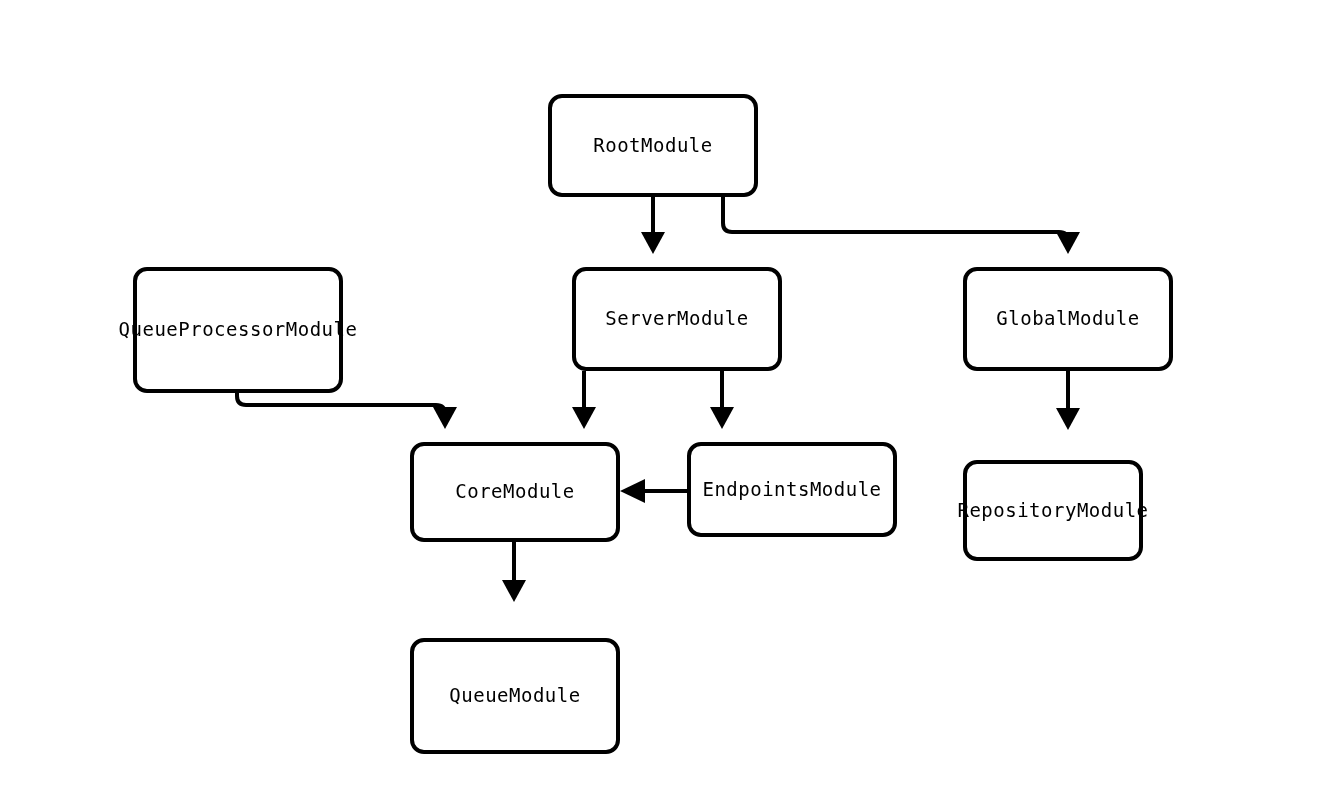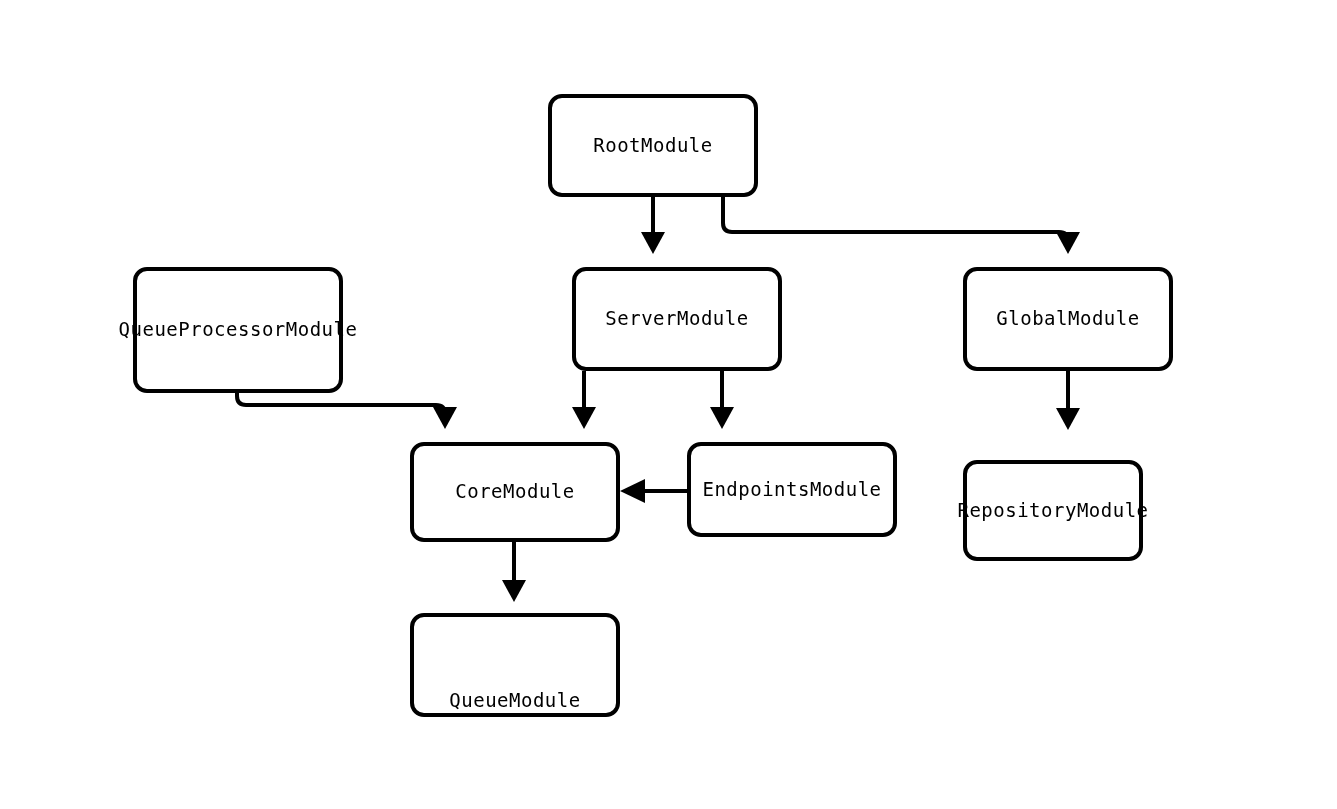--- a/index.html
+++ b/index.html
@@ -132,18 +132,18 @@
   <div class="node" style="left:687px; top:442px; width:210px; height:95px;">
     <span class="node-line">Endpoints</span>
     <span class="node-line">Module</span>
   </div>
 
   <div class="node" style="left:963px; top:442px; width:180px; height:101px;margin-top:18px;">
     <span class="node-line">Repository</span>
     <span class="node-line">Module</span>
   </div>
 
-  <div class="node" style="left:410px; top:613px; width:210px; height:104px;align-items:flex-end;">
+  <div class="node" style="left:410px; top:638px; width:210px; height:116px;">
     <span class="node-line">Queue</span>
     <span class="node-line">Module</span>
   </div>
 
 </div>
 
 </body></html>

